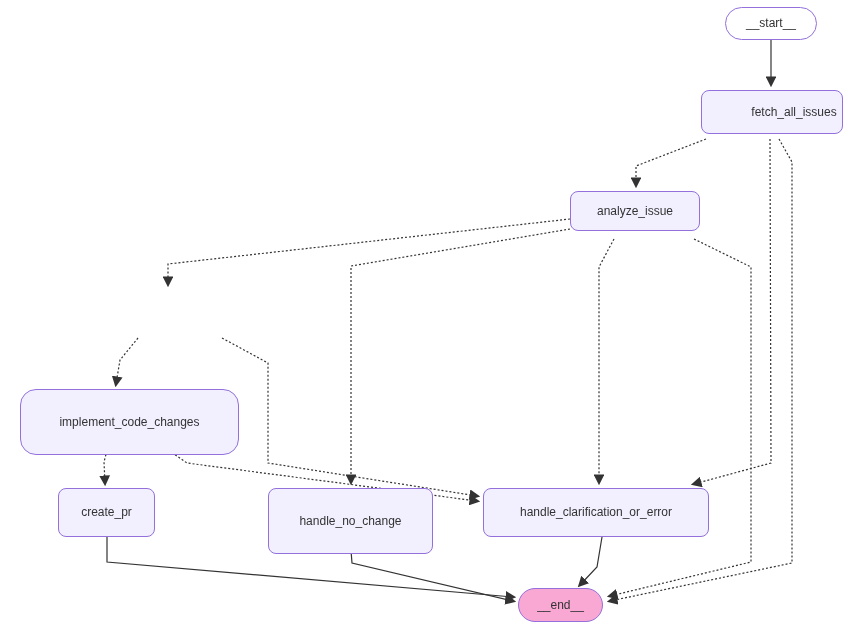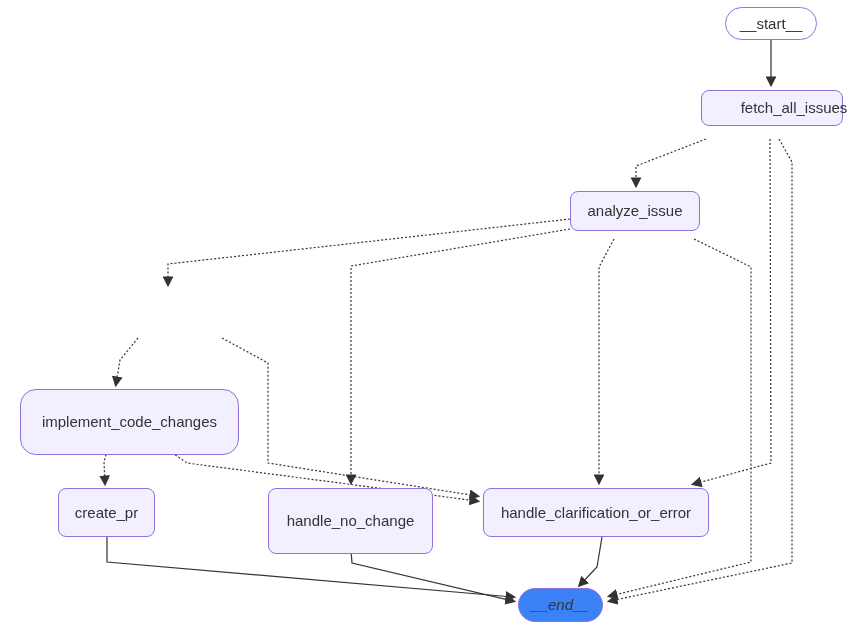--- a/index.html
+++ b/index.html
@@ -24,28 +24,28 @@
   }
   .node {
     position: absolute;
     box-sizing: border-box;
     display: flex;
     align-items: center;
     justify-content: center;
     border: 1px solid #9370DB;
     background: #f2f0ff;
     color: #333333;
-    font-size: 15px;
+    font-size: 12px;
     line-height: 1.2;
     white-space: nowrap;
   }
   .node.rect { border-radius: 8px; }
   .node.stadium { border-radius: 17px; }
   .node.first { background: #ffffff; }
-  .node.last { background: #3b82f6; font-style: italic; }
+  .node.last { background: #f9a8d4; }
   .node-label { pointer-events: none; }
 </style>
 </head>
 <body>
 
 <div id="graph-container">
   <svg id="edge-layer" xmlns="http://www.w3.org/2000/svg" viewBox="0 0 852 630">
       <defs>
         <marker id="arrow" viewBox="0 0 10 10" refX="7" refY="5" markerWidth="9" markerHeight="9" orient="auto-start-reverse">
           <path d="M 0 0 L 10 5 L 0 10 z" fill="#333333"></path>
@@ -64,21 +64,21 @@
       <polyline points="110,439 104,462 105,483" fill="none" stroke="#333333" stroke-width="1.2" stroke-dasharray="2,2" marker-end="url(#arrow)"></polyline>
       <polyline points="152,439 187,463 477,501" fill="none" stroke="#333333" stroke-width="1.2" stroke-dasharray="2,2" marker-end="url(#arrow)"></polyline>
       <polyline points="107,537 107,562 513,597" fill="none" stroke="#333333" stroke-width="1.2" marker-end="url(#arrow)"></polyline>
       <polyline points="350,538 352,563 513,601" fill="none" stroke="#333333" stroke-width="1.2" marker-end="url(#arrow)"></polyline>
       <polyline points="602,537 597,567 580,585" fill="none" stroke="#333333" stroke-width="1.2" marker-end="url(#arrow)"></polyline>
     </svg>
 
 <div class="node stadium first" style="left: 725px; top: 7px; width: 92px; height: 33px; border-radius: 16.5px;">
       <span class="node-label">__start__</span>
     </div>
-    <div class="node rect default" style="left: 701px; top: 90px; width: 142px; height: 36px; padding-left: 44px;">
+    <div class="node rect default" style="left: 701px; top: 90px; width: 142px; height: 44px; padding-left: 44px;">
       <span class="node-label">fetch_all_issues</span>
     </div>
     <div class="node rect default" style="left: 570px; top: 191px; width: 130px; height: 40px;">
       <span class="node-label">analyze_issue</span>
     </div>
     <div class="node rect default" style="left: 20px; top: 389px; width: 219px; height: 66px; border-radius: 16px;">
       <span class="node-label">implement_code_changes</span>
     </div>
     <div class="node rect default" style="left: 58px; top: 488px; width: 97px; height: 49px;">
       <span class="node-label">create_pr</span>

